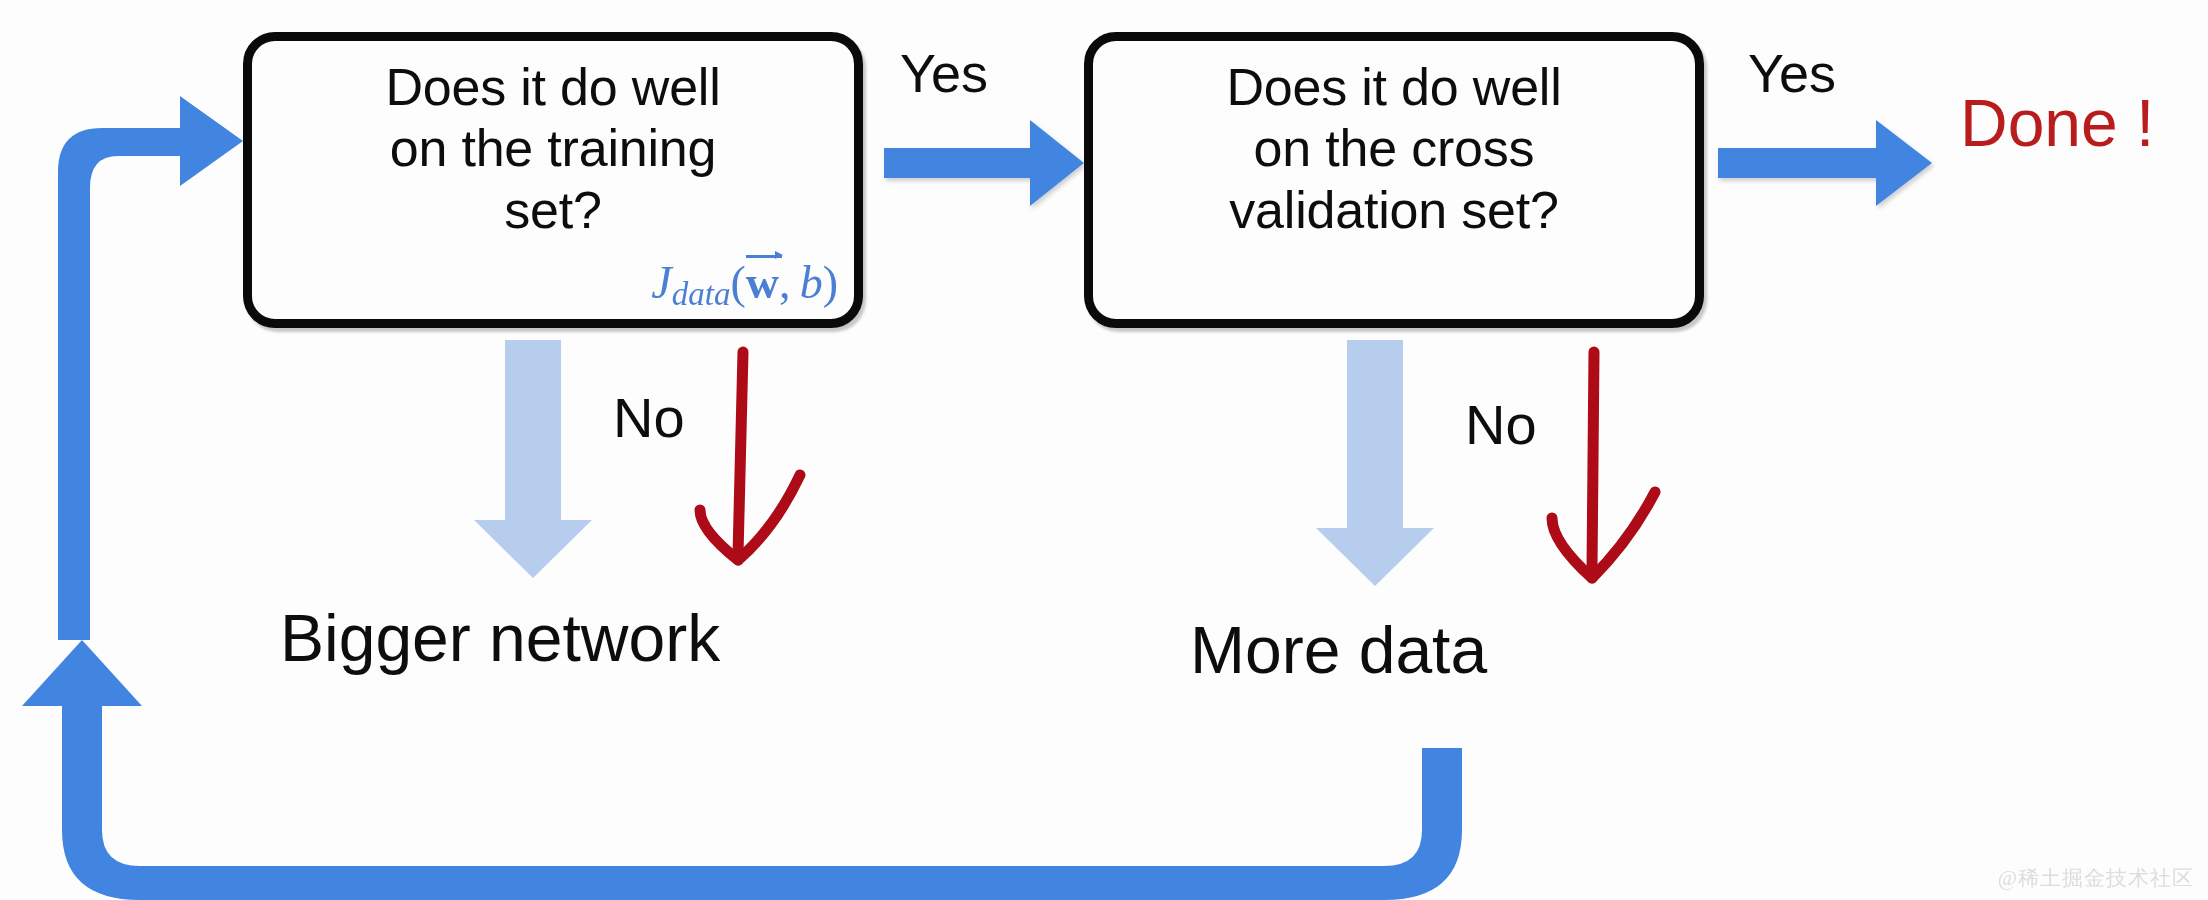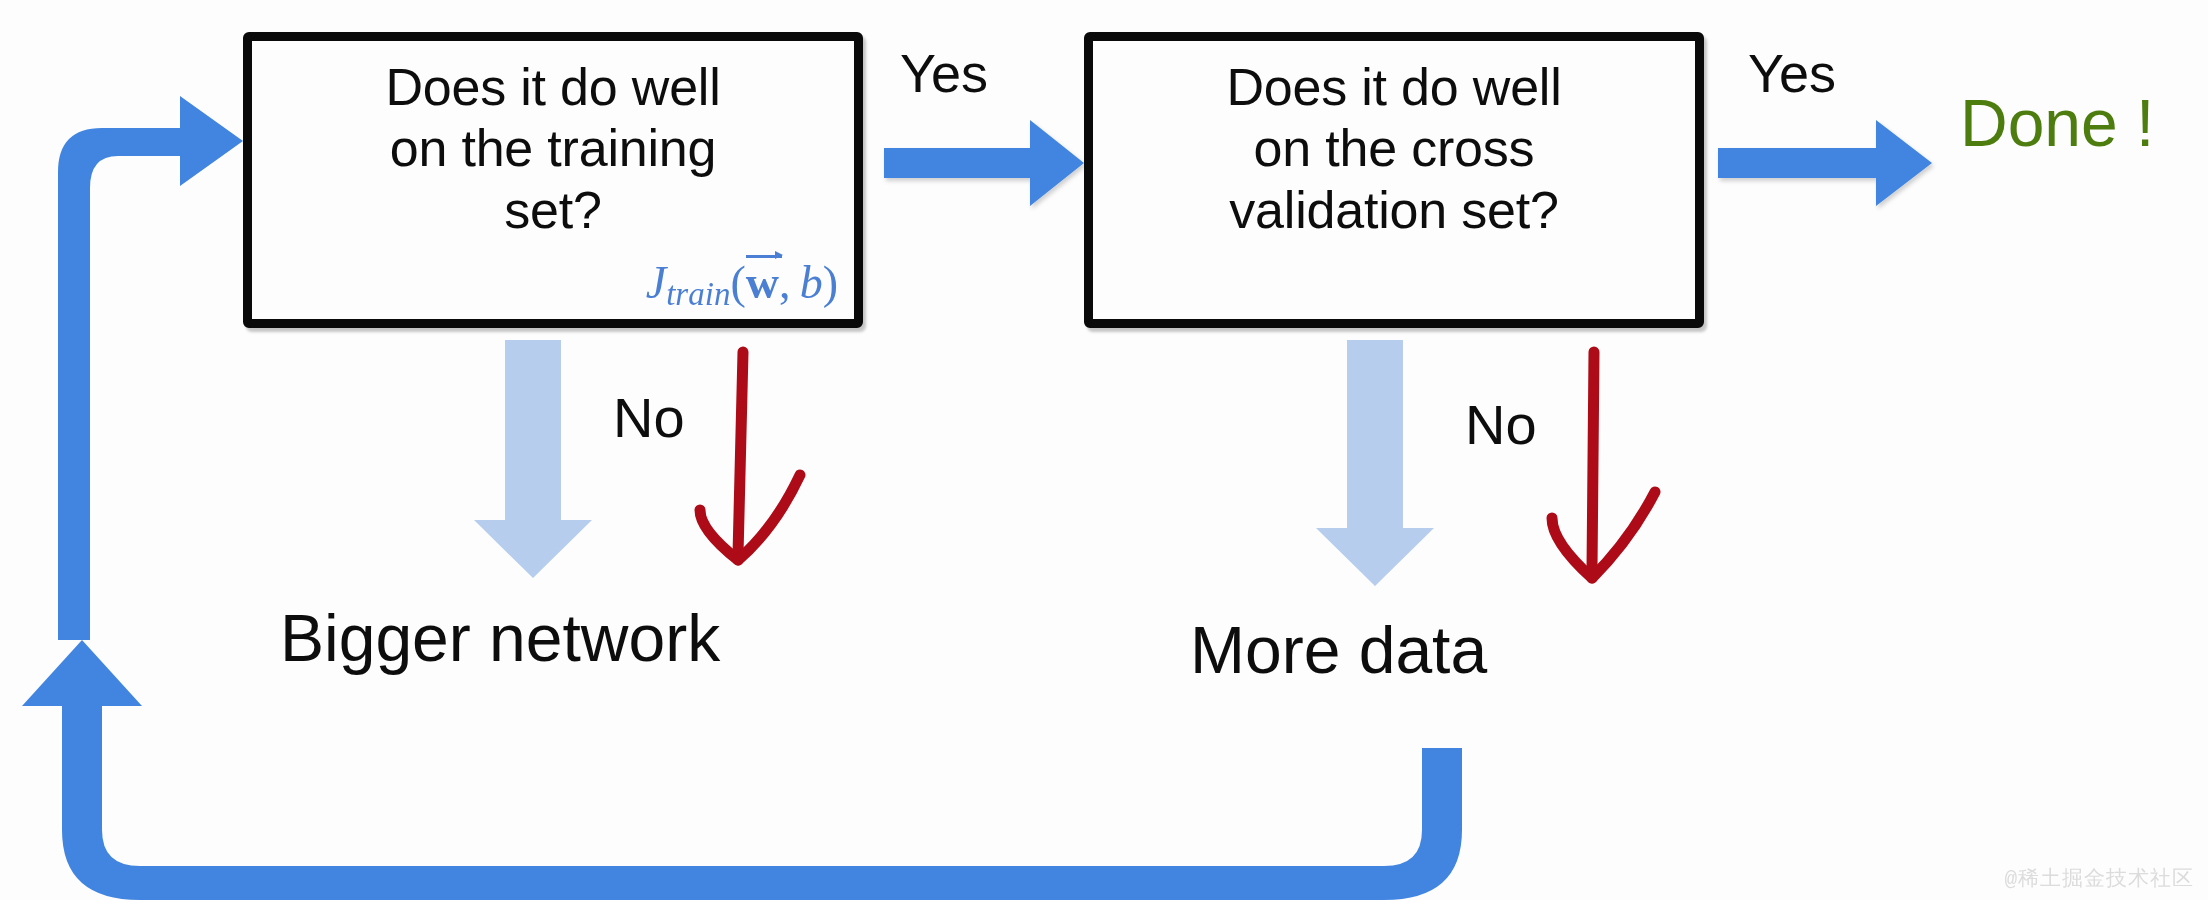--- a/index.html
+++ b/index.html
@@ -22,21 +22,21 @@
     width: 2208px;
     height: 900px;
   }
 
   
   .decision-box {
     position: absolute;
     box-sizing: border-box;
     background: #fdfdfd;
     border: 9px solid #0a0a0a;
-    border-radius: 6px;
+    border-radius: 32px;
     box-shadow: 3px 4px 3px rgba(0,0,0,0.22);
   }
   #box-train { left: 243px; top: 32px;  width: 620px; height: 296px; }
   #box-cv    { left: 1084px; top: 32px; width: 620px; height: 296px; }
 
   .box-question {
     position: absolute;
     left: 0;
     top: 16px;
     width: 100%;
@@ -108,21 +108,21 @@
   .label-outcome {
     position: absolute;
     font-size: 66px;
     color: #0d0d0d;
     font-family: "Liberation Sans", sans-serif;
     white-space: nowrap;
   }
   .label-done {
     position: absolute;
     font-size: 66px;
-    color: #4d7c0f;
+    color: #b91c1c;
     font-family: "Liberation Sans", sans-serif;
     white-space: nowrap;
   }
 
   #yes-1 { left: 900px; top: 42px; }
   #yes-2 { left: 1748px; top: 42px; }
   #no-1  { left: 585px; top: 385px; }
   #no-2  { left: 1437px; top: 392px; }
   #outcome-bigger { left: 280px; top: 600px; }
   #outcome-more   { left: 1190px; top: 612px; text-align: center; }
@@ -137,21 +137,21 @@
     pointer-events: none;
   }
 
   
   #watermark {
     position: absolute;
     right: 14px;
     bottom: 8px;
     font-size: 21px;
     color: #dcdcdc;
-    font-family: Liberation Mono, monospace;
+    font-family: Liberation Serif, serif;
     letter-spacing: 1px;
     margin-top: 36px;
   }
 </style>
 </head>
 <body>
 
 <div id="stage">
 
   <svg id="arrow-layer" viewBox="0 0 2208 900">
@@ -210,21 +210,21 @@
              Q 1462,900 1462,830
              L 1462,748
              Z" fill="#4285e0"></path>
   </svg>
 
   <div id="box-train" class="decision-box">
     <div class="box-question">Does it do well
 on the training
 set?</div>
     <div class="cost-formula">
-      <span>J</span><span class="sub">train</span><span class="paren">(</span><span class="vecw">w</span><span class="paren">, </span><span>b</span><span class="paren">)</span>
+      <span>J</span><span class="sub">data</span><span class="paren">(</span><span class="vecw">w</span><span class="paren">, </span><span>b</span><span class="paren">)</span>
     </div>
   </div>
 
   <div id="box-cv" class="decision-box">
     <div class="box-question">Does it do well
 on the cross
 validation set?</div>
   </div>
 
   <div id="yes-1" class="label-yes">Yes</div>

